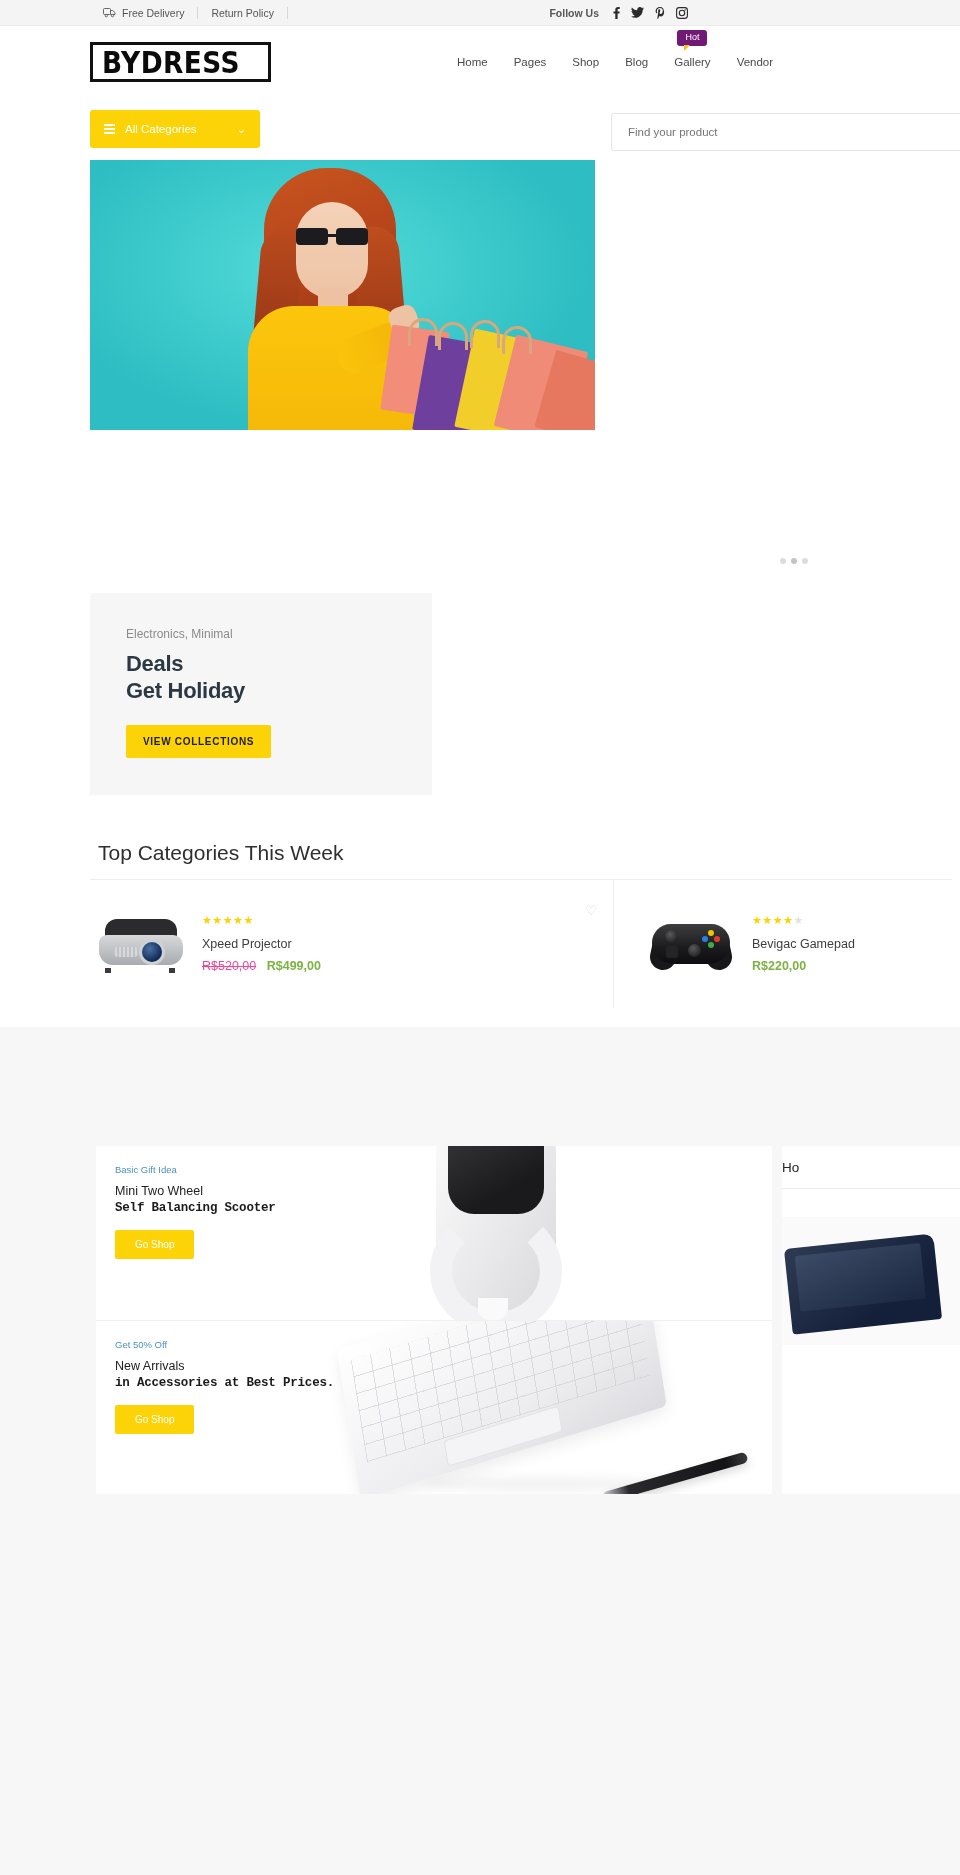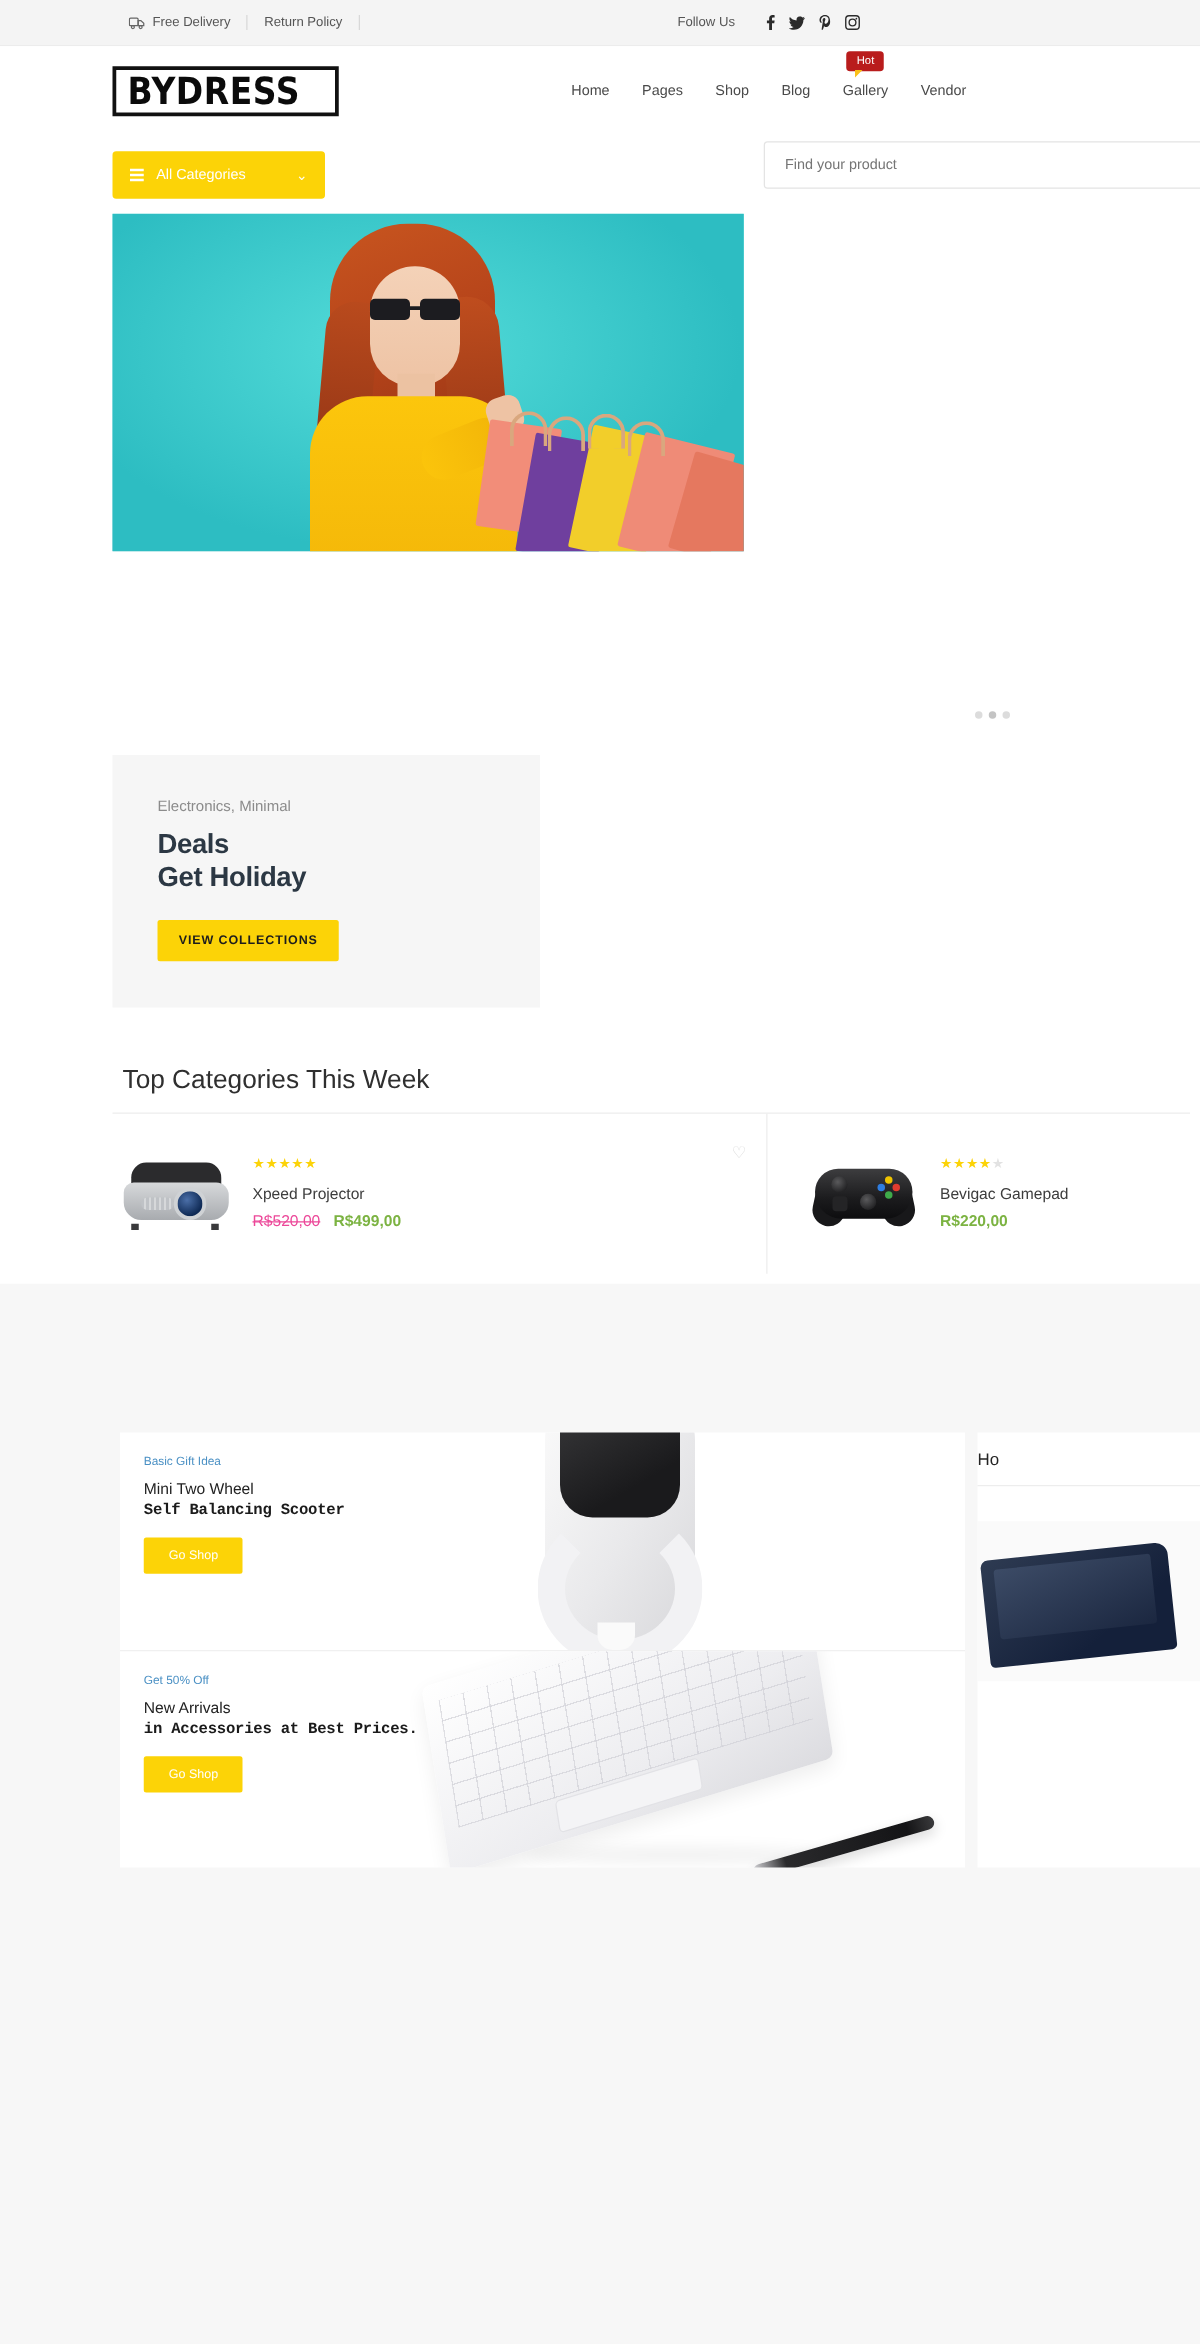--- a/index.html
+++ b/index.html
@@ -7,42 +7,43 @@
     width: 960px;
     height: 1875px;
     background: #ffffff;
     font-family: "Liberation Sans", sans-serif;
     overflow: hidden;
   }
   .page { position: relative; width: 960px; height: 1875px; background:#fff; }
 
   
   .topbar {
-    height: 37px;
+    height: 26px;
     background: #f4f4f4;
     border-bottom: 1px solid #ececec;
     display: flex;
     align-items: center;
     padding: 0 14px 0 90px;
     font-size: 10.5px;
     color: #5f5f5f;
   }
   .topbar-left { display: flex; align-items: center; }
   .tb-item {
     display: flex; align-items: center; gap: 6px;
     padding: 0 13px;
     color: #555; font-size: 10.5px;
     white-space: nowrap;
   }
   .tb-sep { width: 1px; height: 12px; background: #d8d8d8; }
   .truck-icon svg { display:block; }
   .topbar-right {
     margin-left: auto;
-    display: flex; align-items: flex-end; gap: 11px;
+    display: flex; align-items: flex-end; gap: 0;
     padding-right: 258px;
+    font-weight: bold;
   }
   .follow-label { font-size: 10.5px; color: #555; margin-right: 14px; }
   .social { display: flex; align-items: center; gap: 11px; }
   .social span { color: #2b2b2b; font-size: 10px; line-height: 1; display: inline-flex; }
   .social svg { display: block; }
 
   
   .header {
     height: 72px;
     background: #fff;
@@ -83,21 +84,21 @@
     color: #4a4a4a;
     text-decoration: none;
     padding: 0 13px;
     white-space: nowrap;
   }
   .hot-badge {
     position: absolute;
     top: -26px;
     left: 50%;
     transform: translateX(-50%);
-    background: #b91c1c;
+    background: #701a75;
     color: #fff;
     font-size: 9px;
     padding: 3px 8px 4px;
     border-radius: 3px;
     line-height: 1;
   }
   .hot-badge::after {
     content: "";
     position: absolute;
     bottom: -5px; left: 7px;

